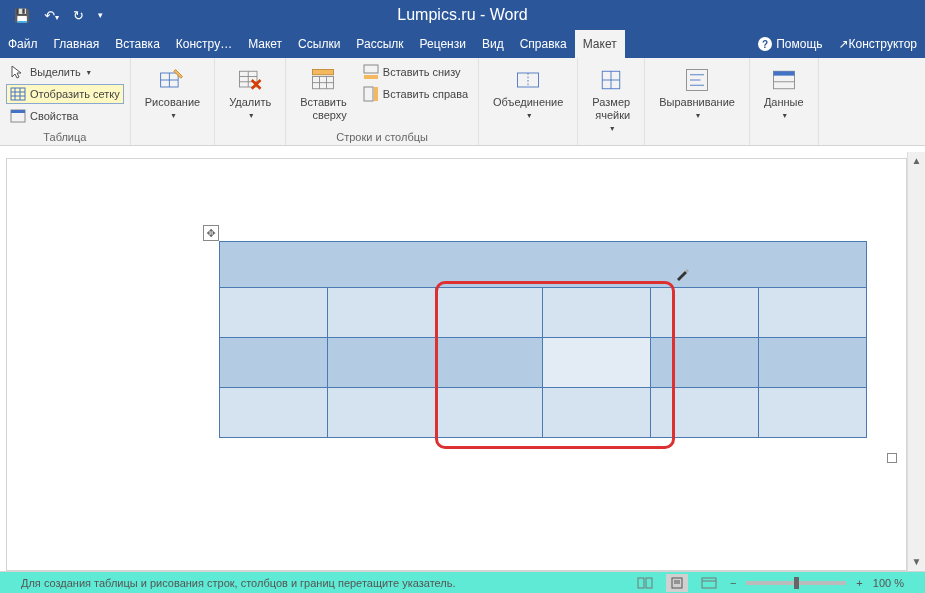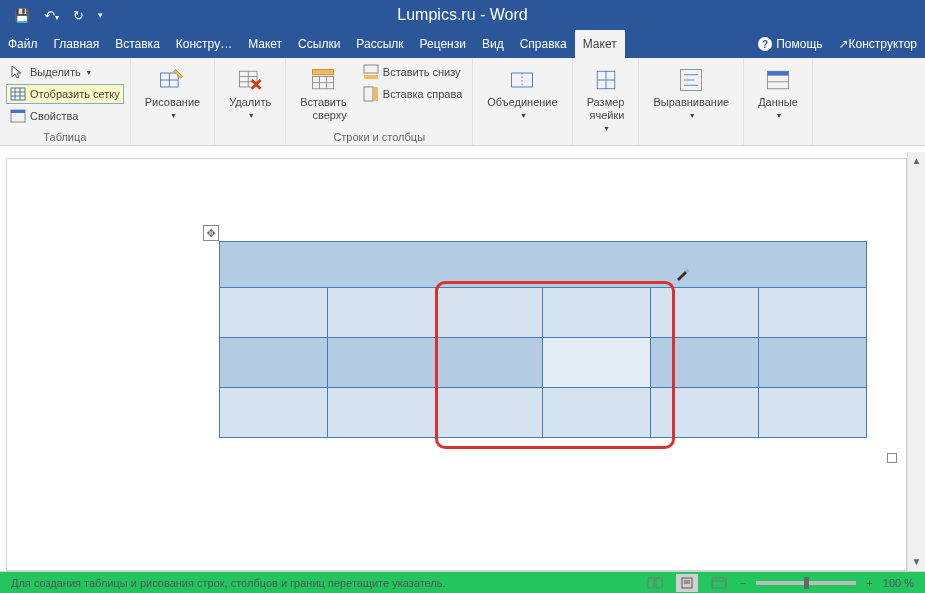--- a/index.html
+++ b/index.html
@@ -47,21 +47,21 @@
 
 
 .sel-box { position: absolute; border: 3px solid #dd3030; border-radius: 10px; pointer-events: none; }
 .pen-cursor { position: absolute; width: 14px; height: 14px; }
 
 
 .vscroll { position: absolute; right: 0; top: 152px; bottom: 22px; width: 18px; background: #f0f0f0; border-left: 1px solid #ddd; }
 .vscroll .arrow { height: 18px; text-align: center; font-size: 10px; color: #666; line-height: 18px; }
 
 
-.statusbar { position: absolute; bottom: 0; left: 0; right: 0; height: 22px; background: #22c55e; border-top: 1px solid #d4d4d4; display: flex; align-items: center; font-size: 11px; color: #555; padding: 0 11px; }
+.statusbar { position: absolute; bottom: 0; left: 0; right: 0; height: 22px; background: #5eead4; border-top: 1px solid #d4d4d4; display: flex; align-items: center; font-size: 11px; color: #555; padding: 0 21px; }
 .status-right { margin-left: auto; display: flex; align-items: center; gap: 10px; }
 .view-btn { width: 22px; height: 18px; display: flex; align-items: center; justify-content: center; }
 .view-btn.active { background: #d0d0d0; }
 .zoom-slider { width: 100px; height: 4px; background: #bbb; position: relative; }
 .zoom-slider .thumb { position: absolute; left: 48px; top: -4px; width: 5px; height: 12px; background: #666; }
 </style>
 </head>
 <body>
 
 <div class="titlebar">
@@ -180,21 +180,21 @@
               <rect x="1" y="1" width="14" height="8" fill="none" stroke="#888"></rect>
               <rect x="1" y="11" width="14" height="4" fill="#f4b861"></rect>
             </svg>
             <span>Вставить снизу</span>
           </div>
         <div class="rb-item">
             <svg class="ico-box" viewBox="0 0 16 16">
               <rect x="1" y="1" width="9" height="14" fill="none" stroke="#888"></rect>
               <rect x="11" y="1" width="4" height="14" fill="#f4b861"></rect>
             </svg>
-            <span>Вставка справа</span>
+            <span>Вставить справа</span>
           </div>
       </div>
     </div>
     <div class="group-label">Строки и столбцы</div>
   </div>
 
   <div class="group">
     <div class="group-body">
         <div class="rb-big">
           <svg class="ico-big" viewBox="0 0 32 32">

